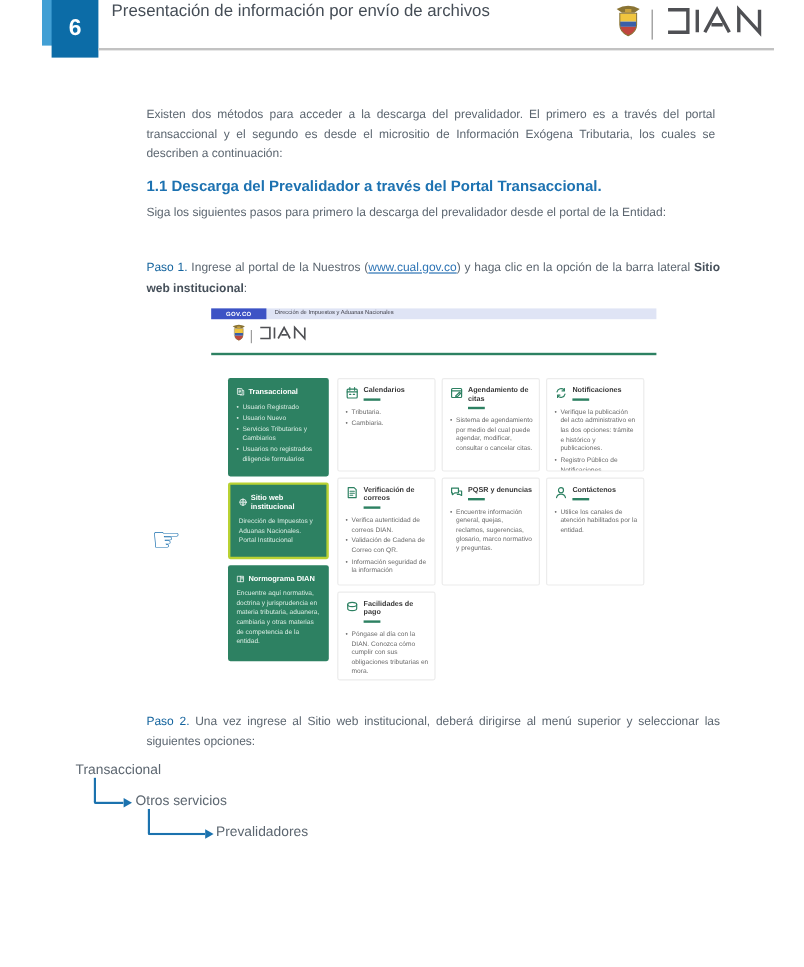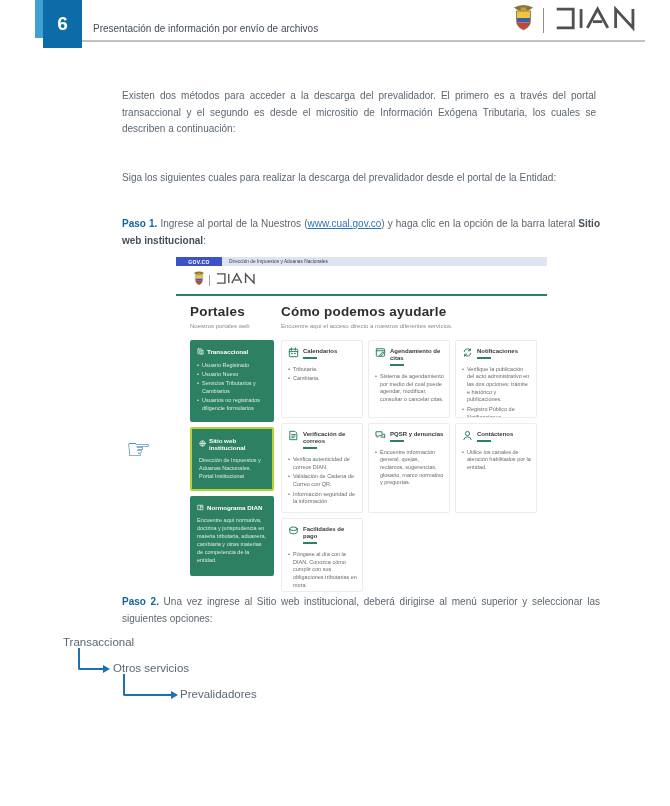--- a/index.html
+++ b/index.html
@@ -4,33 +4,33 @@
 <style>
   *{margin:0;padding:0;box-sizing:border-box}
   html,body{width:670px;height:806px}
   body{font-family:"Liberation Sans",sans-serif;background:#fff}
   .page{position:relative;width:670px;height:806px;background:#fff;overflow:hidden}
 
   
   .badge-accent{position:absolute;left:35px;top:0;width:14px;height:38px;background:#429fd4}
   .badge-box{position:absolute;left:43px;top:0;width:39px;height:48px;background:#0c6ca7;color:#fff;
              font-size:19px;font-weight:bold;display:flex;align-items:center;justify-content:center}
-  .header-title{position:absolute;left:93px;top:23px;font-size:10px;color:#454d56}
+  .header-title{position:absolute;left:93px;top:0;font-size:14px;color:#454d56}
   .header-rule{position:absolute;left:82px;top:40px;width:563px;height:1.5px;background:#c2c2c2}
   .logo-row{position:absolute;right:30px;top:3px;display:flex;align-items:center;gap:8px;height:34px}
   .logo-divider{width:1.5px;height:25px;background:#8f8f8f}
 
   
   .para{position:absolute;font-size:10px;line-height:16.5px;color:#5c6670;text-align:justify}
   .intro{left:122px;top:88px;width:474px}
   .sec-heading{position:absolute;left:122px;top:148px;font-size:12.5px;font-weight:bold;color:#1d72b1}
   .sec-intro{left:122px;top:170px;width:474px}
   .step1{left:122px;top:216px;width:478px}
   .step2{left:122px;top:594px;width:478px}
-  .step-label{font-weight:bold;color:#15649e}
+  .step-label{font-weight:normal;color:#15649e}
   .inline-bold{font-weight:bold;color:#46505a}
   .link{color:#2d74b5;text-decoration:underline;cursor:pointer}
 
   
   .shot{position:absolute;left:176px;top:257px;width:371px;height:328px;background:#fff;font-family:"Liberation Sans",sans-serif}
   .shot-topbar{height:9px;background:#dfe4f5;display:flex;align-items:center}
   .govco{height:9px;min-width:46px;background:#3d53c5;color:#fff;font-size:5px;font-weight:bold;
          letter-spacing:.3px;display:flex;align-items:center;justify-content:center}
   .topbar-entity{font-size:4.8px;color:#3c3c46;margin-left:7px}
   .shot-logo-row{height:28px;display:flex;align-items:center;padding-left:17px;gap:4px}
@@ -108,21 +108,22 @@
           <path d="M6 5 H27 V29 H6"></path>
           <path d="M37 5 V29"></path>
           <path d="M45 29 L58 5 L71 29"></path>
           <path d="M52 21 H64"></path>
           <path d="M81 29 V5 L103 29 V5"></path>
         </svg></span>
   </div>
   <div class="header-rule"></div>
 
   <p class="para intro">Existen dos métodos para acceder a la descarga del prevalidador. El primero es a través del portal transaccional y el segundo es desde el micrositio de Información Exógena Tributaria, los cuales se describen a continuación:</p>
-  <p class="para sec-intro">Siga los siguientes cuales para realizar la descarga del prevalidador desde el portal de la Entidad:</p>
+  <h2 class="sec-heading">1.1 Descarga del Prevalidador a través del Portal Transaccional.</h2>
+  <p class="para sec-intro">Siga los siguientes pasos para primero la descarga del prevalidador desde el portal de la Entidad:</p>
 
   <p class="para step1"><span class="step-label">Paso 1.</span><span> Ingrese al portal de la Nuestros (</span><a class="link">www.cual.gov.co</a><span>)  y haga clic en la opción de la barra lateral </span><span class="inline-bold">Sitio web institucional</span><span>:</span></p>
 
   <div class="shot">
     <div class="shot-topbar">
       <span class="govco">GOV.CO</span>
       <span class="topbar-entity">Dirección de Impuestos y Aduanas Nacionales</span>
     </div>
     <div class="shot-logo-row">
       <span id="coat-small"><svg width="12" height="15" viewBox="0 0 26 32">
@@ -142,30 +143,20 @@
       <span id="dian-small" aria-label="DIAN"><svg width="44" height="13" viewBox="0 0 112 34" fill="none" stroke="#4f5054" stroke-width="3.6">
             <path d="M6 5 H27 V29 H6"></path>
             <path d="M37 5 V29"></path>
             <path d="M45 29 L58 5 L71 29"></path>
             <path d="M52 21 H64"></path>
             <path d="M81 29 V5 L103 29 V5"></path>
           </svg></span>
     </div>
     <div class="shot-divider"></div>
     <div class="shot-body">
-      <div class="titles-row">
-        <div class="titles-left">
-          <div class="portals-title">Portales</div>
-          <div class="portals-sub">Nuestros portales web</div>
-        </div>
-        <div>
-          <div class="help-title">Cómo podemos ayudarle</div>
-          <div class="help-sub">Encuentre aquí el acceso directo a nuestros diferentes servicios.</div>
-        </div>
-      </div>
       <div class="content-row">
         <div class="sb" id="sidebar-sections">
             <div class="sb-sec">
               <div class="sb-title">
                 <span class="sb-ico">
                   <svg viewBox="0 0 10 10" fill="none" stroke="currentColor" stroke-width="0.9" stroke-linecap="round" stroke-linejoin="round">
                     <rect x="1.2" y="1.2" width="5.6" height="7" rx="0.6"></rect>
                     <path d="M3 3.2h2M3 4.7h2M3 6.2h1.4"></path>
                     <path d="M7.4 3.4h1.4v5.4H4.6"></path>
                   </svg>

